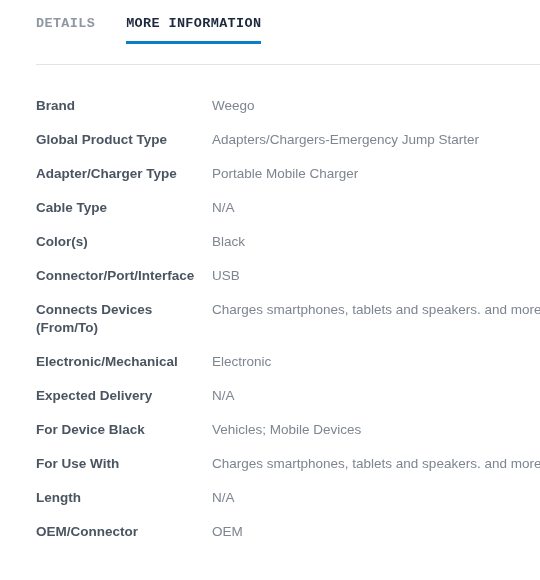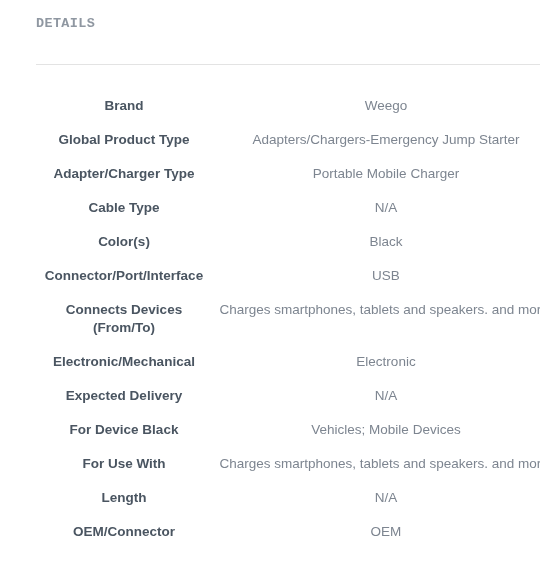--- a/index.html
+++ b/index.html
@@ -81,21 +81,21 @@
     table-layout: fixed;
   }
   .attributes tr {
     vertical-align: top;
   }
   .attr-label,
   .attr-value {
     padding: 0 0 16px 0;
     font-size: 13.5px;
     line-height: 18px;
-    text-align: center;
+    text-align: left;
     border: none;
   }
   .attr-label {
     width: 212px;
     padding-left: 36px;
     padding-right: 0;
     font-weight: bold;
     color: #4a5561;
     box-sizing: border-box;
   }
@@ -107,20 +107,21 @@
     box-sizing: border-box;
   }
 </style>
 </head>
 <body>
 
 <div class="page">
 
   <div class="tabs">
     <button class="tab">Details</button>
+    <button class="tab active">More Information</button>
   </div>
   <div class="tabs-divider"></div>
 
   <table class="attributes">
     <tbody>
         <tr class="attr-row">
           <th class="attr-label">Brand</th>
           <td class="attr-value">Weego</td>
         </tr>
         <tr class="attr-row">

